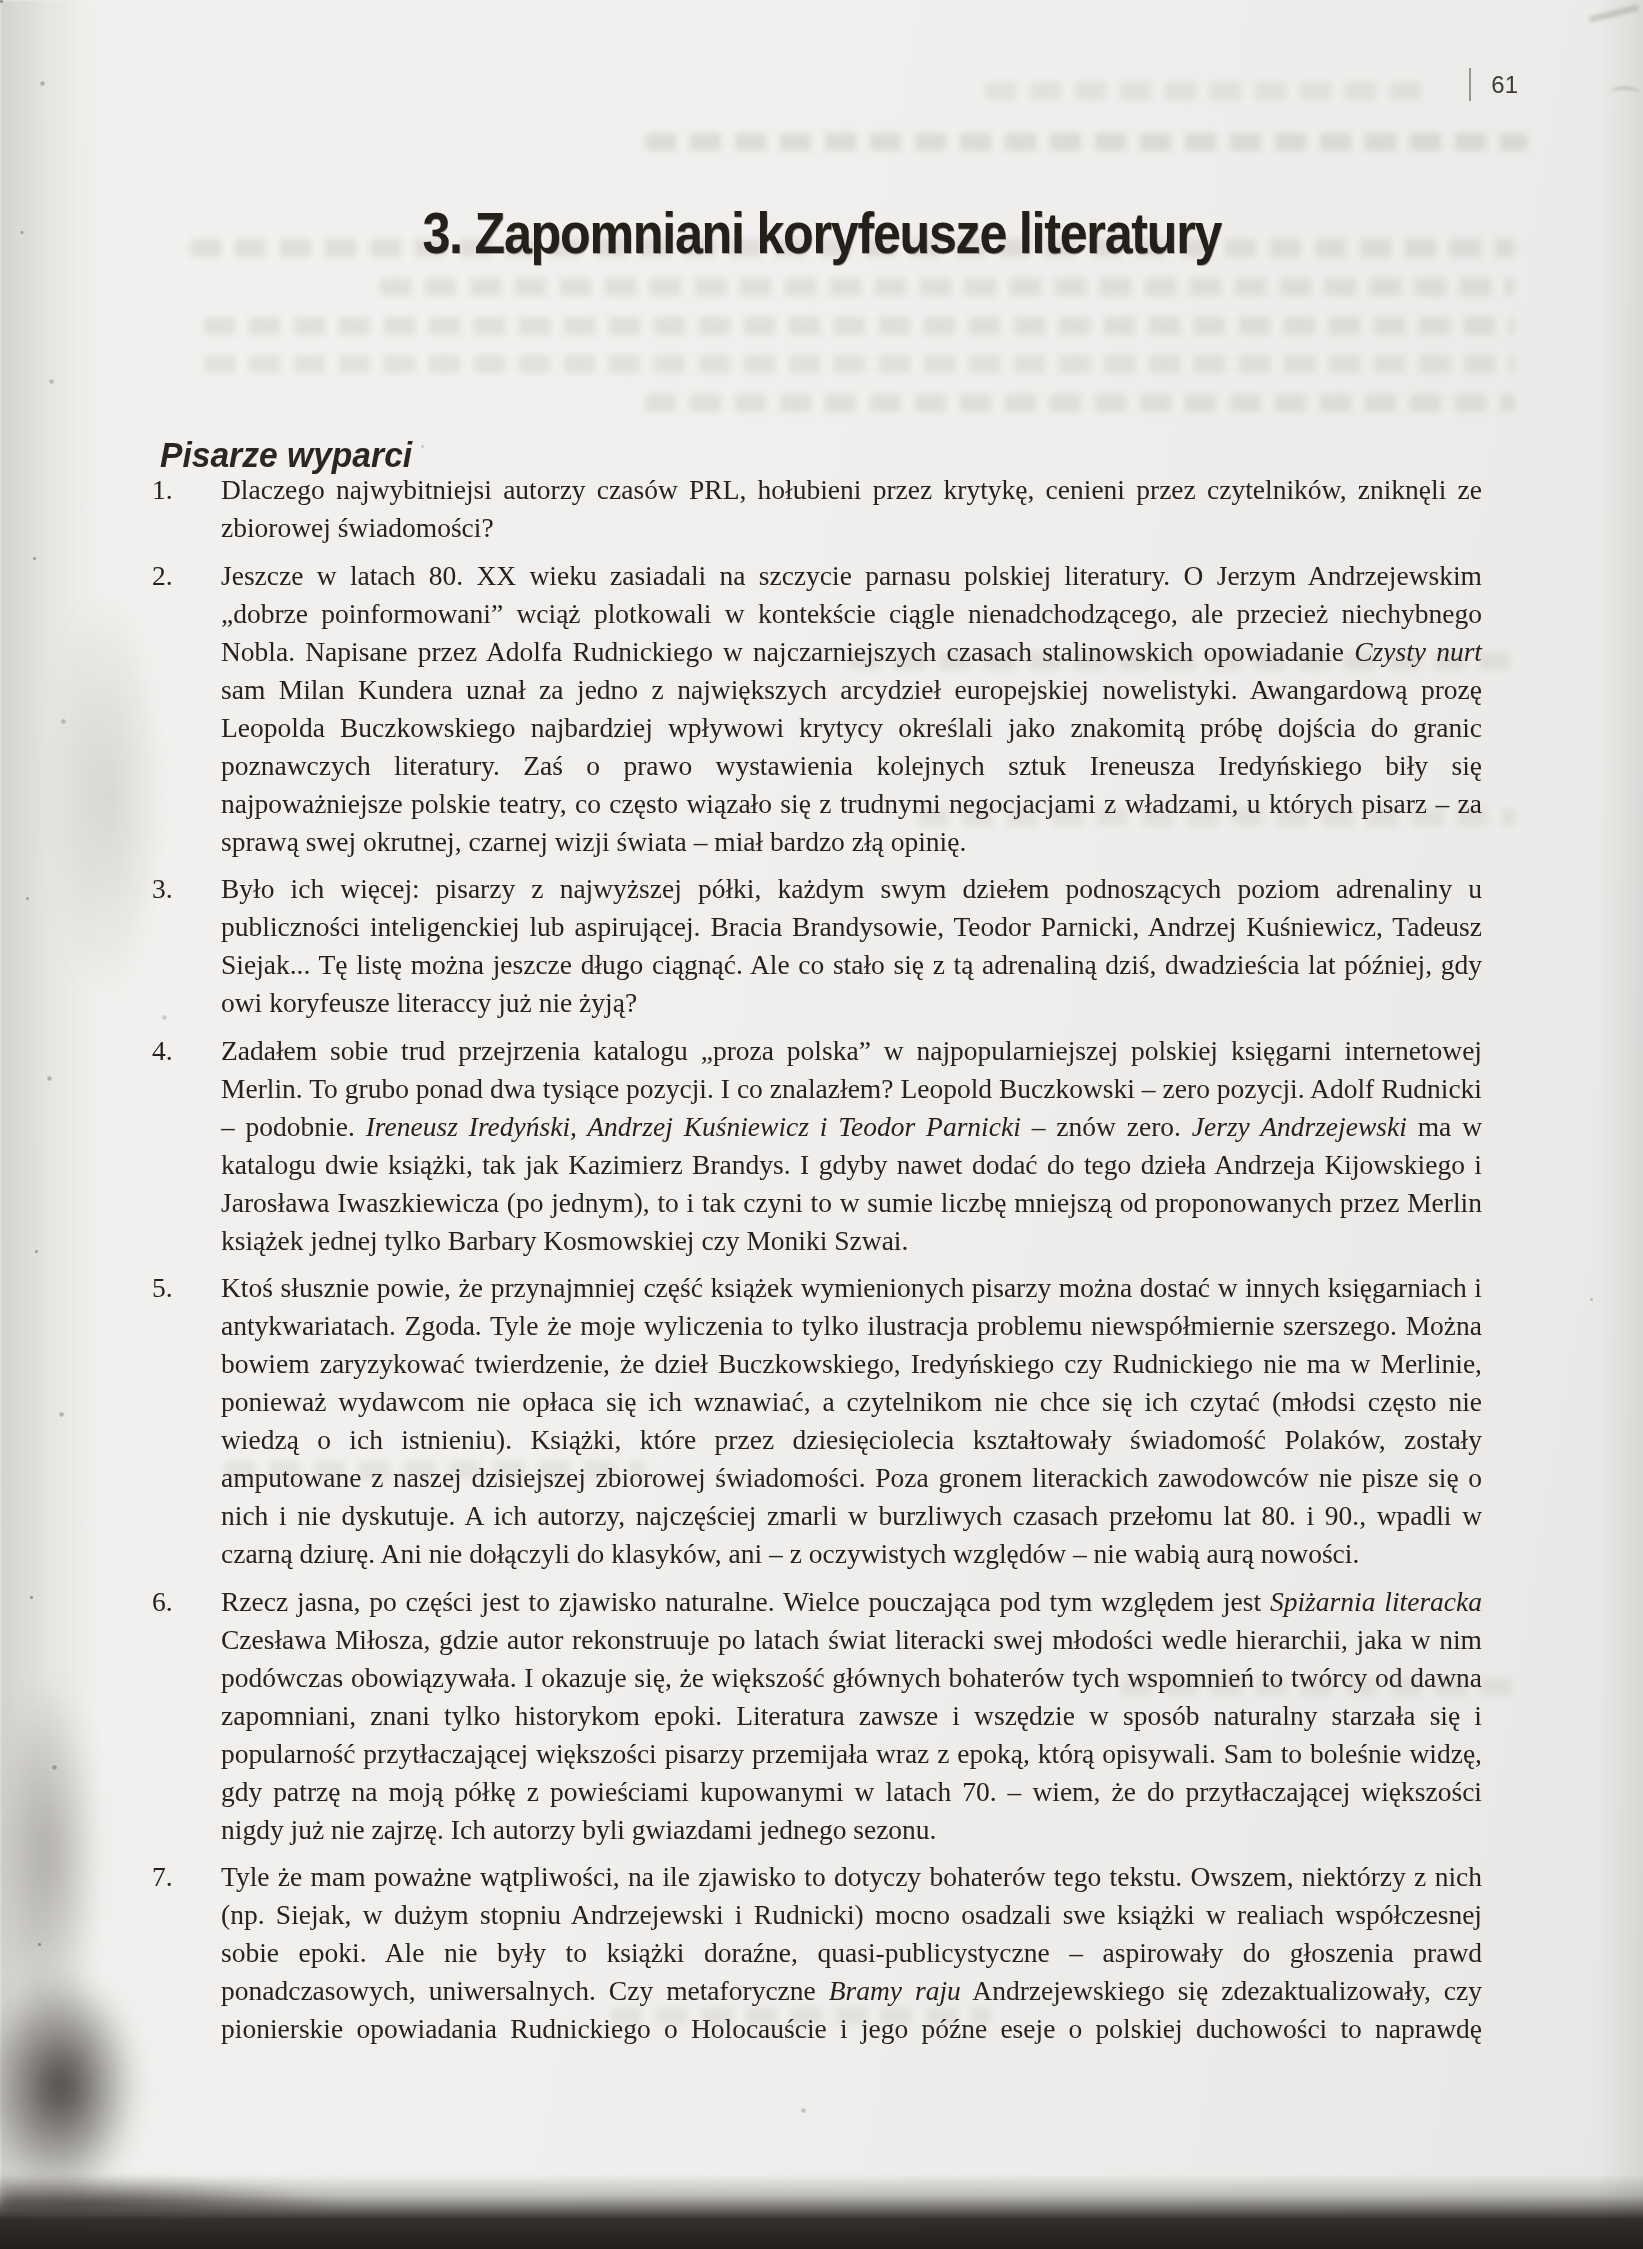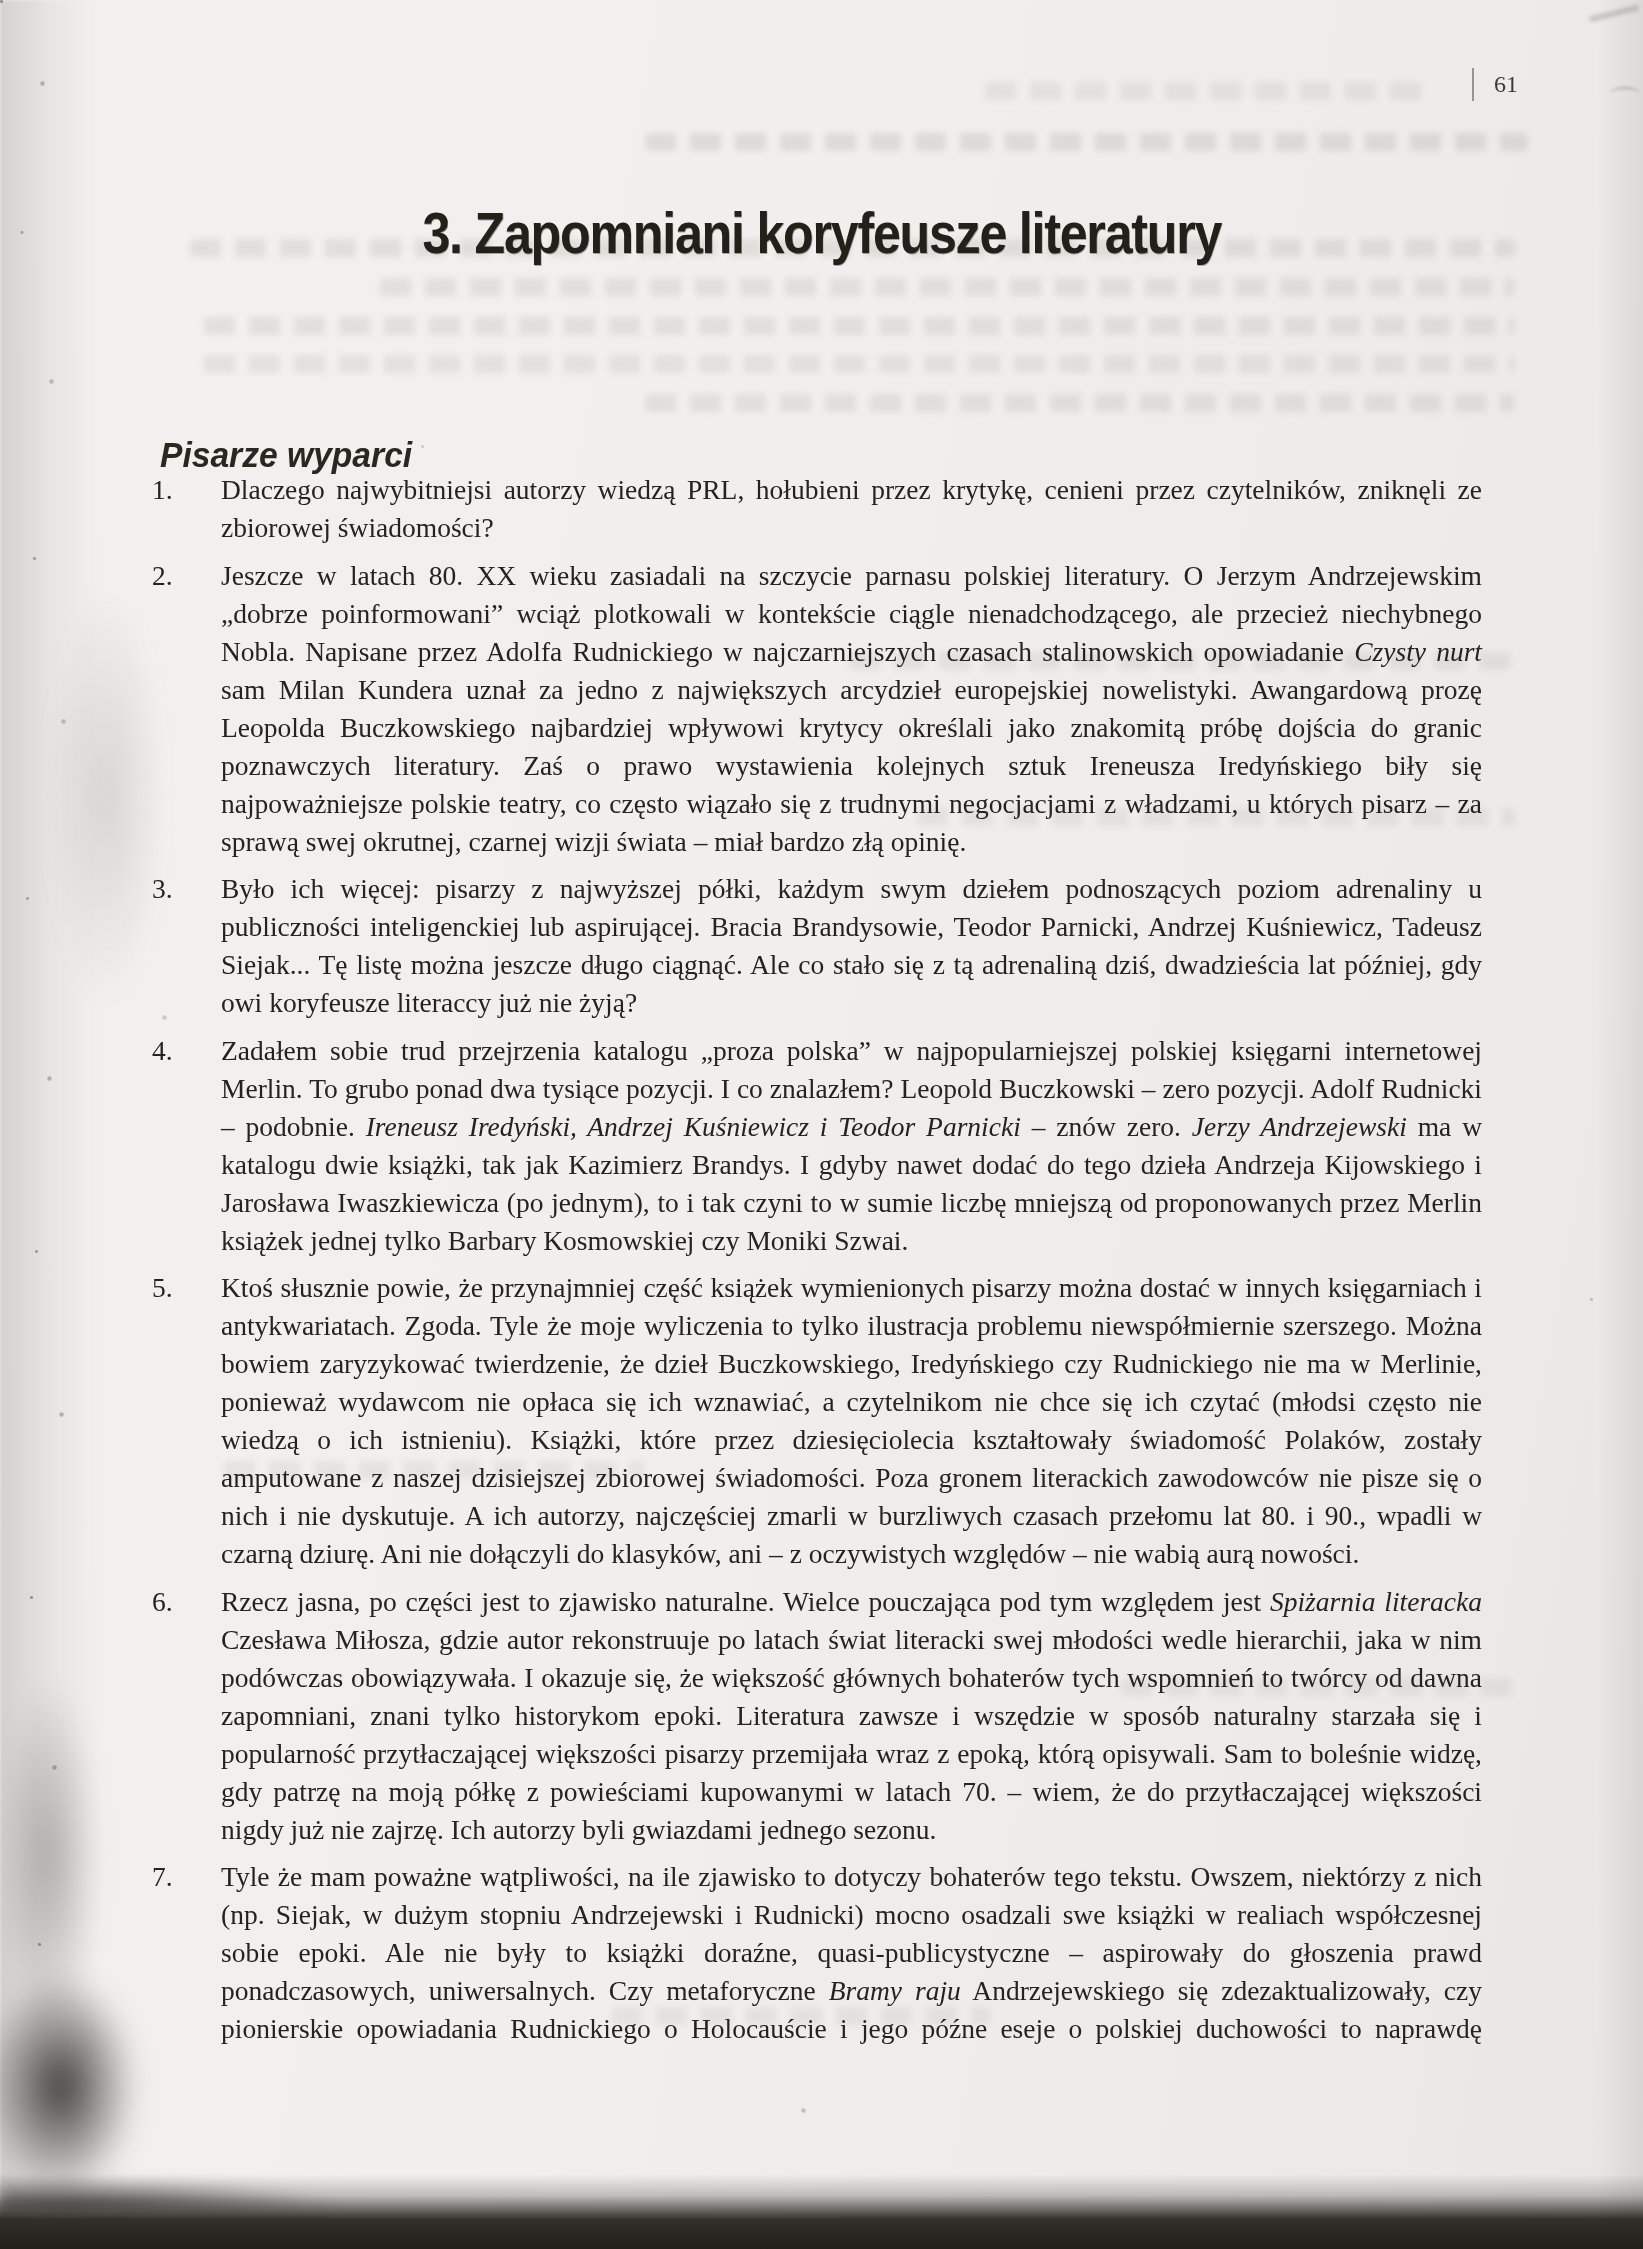--- a/index.html
+++ b/index.html
@@ -6,21 +6,21 @@
   body{width:1644px;height:2250px;position:relative;overflow:hidden;
        font-family:"Liberation Serif", serif;background:#e8e7e5;}
   .page{position:absolute;inset:0;overflow:hidden;
         background:linear-gradient(100deg,#f2f1ef 0%,#f0efed 45%,#ebeae8 85%,#e7e6e4 100%);}
 
   
   .header{position:absolute;top:68px;right:126px;display:flex;align-items:center;
           font-family:"Liberation Sans", sans-serif;color:#44423e;}
   .header .crumb{font-size:22.4px;letter-spacing:0.1px;}
   .header .rule{width:2px;height:33px;background:#97958f;margin:0 20.4px 0 23px;}
-  .header .pagenum{font-size:24px;color:#3c3a36;font-family:Liberation Serif, serif;}
+  .header .pagenum{font-size:24px;color:#3c3a36;}
 
   
   .title{position:absolute;top:162px;left:0;right:0;text-align:center;
          font-family:"Liberation Sans", sans-serif;font-weight:700;
          font-size:57px;color:#232019;white-space:nowrap;}
   .title .squeeze{display:inline-block;transform:scaleX(.88);letter-spacing:-1.4px;
                   text-shadow:0.7px 0.7px 0 rgba(35,32,25,.35);}
 
   
   .sect{position:absolute;top:406px;left:160px;font-family:"Liberation Sans", sans-serif;
@@ -97,21 +97,21 @@
     <span class="pagenum">61</span>
   </div>
 
   <h1 class="title"><span class="squeeze">3. Zapomniani koryfeusze literatury</span></h1>
 
   <h2 class="sect">Pisarze wyparci</h2>
 
   <div class="plist" style="color: rgb(38, 35, 30);">
       <div class="para">
         <span class="num">1.</span>
-        <div class="txt"><span>Dlaczego najwybitniejsi autorzy wiedzą PRL, hołubieni przez krytykę, cenieni przez czytelników, zniknęli ze zbiorowej świadomości?</span></div>
+        <div class="txt"><span>Dlaczego najwybitniejsi autorzy czasów PRL, hołubieni przez krytykę, cenieni przez czytelników, zniknęli ze zbiorowej świadomości?</span></div>
       </div>
       <div class="para">
         <span class="num">2.</span>
         <div class="txt"><span>Jeszcze w latach 80. XX wieku zasiadali na szczycie parnasu polskiej literatury. O Jerzym Andrzejewskim „dobrze poinformowani” wciąż plotkowali w kontekście ciągle nienadchodzącego, ale przecież niechybnego Nobla. Napisane przez Adolfa Rudnickiego w najczarniejszych czasach stalinowskich opowiadanie </span><em>Czysty nurt</em><span> sam Milan Kundera uznał za jedno z największych arcydzieł europejskiej nowelistyki. Awangardową prozę Leopolda Buczkowskiego najbardziej wpływowi krytycy określali jako znakomitą próbę dojścia do granic poznawczych literatury. Zaś o prawo wystawienia kolejnych sztuk Ireneusza Iredyńskiego biły się najpoważniejsze polskie teatry, co często wiązało się z trudnymi negocjacjami z władzami, u których pisarz – za sprawą swej okrutnej, czarnej wizji świata – miał bardzo złą opinię.</span></div>
       </div>
       <div class="para">
         <span class="num">3.</span>
         <div class="txt"><span>Było ich więcej: pisarzy z najwyższej półki, każdym swym dziełem podnoszących poziom adrenaliny u publiczności inteligenckiej lub aspirującej. Bracia Brandysowie, Teodor Parnicki, Andrzej Kuśniewicz, Tadeusz Siejak... Tę listę można jeszcze długo ciągnąć. Ale co stało się z tą adrenaliną dziś, dwadzieścia lat później, gdy owi koryfeusze literaccy już nie żyją?</span></div>
       </div>
       <div class="para">

